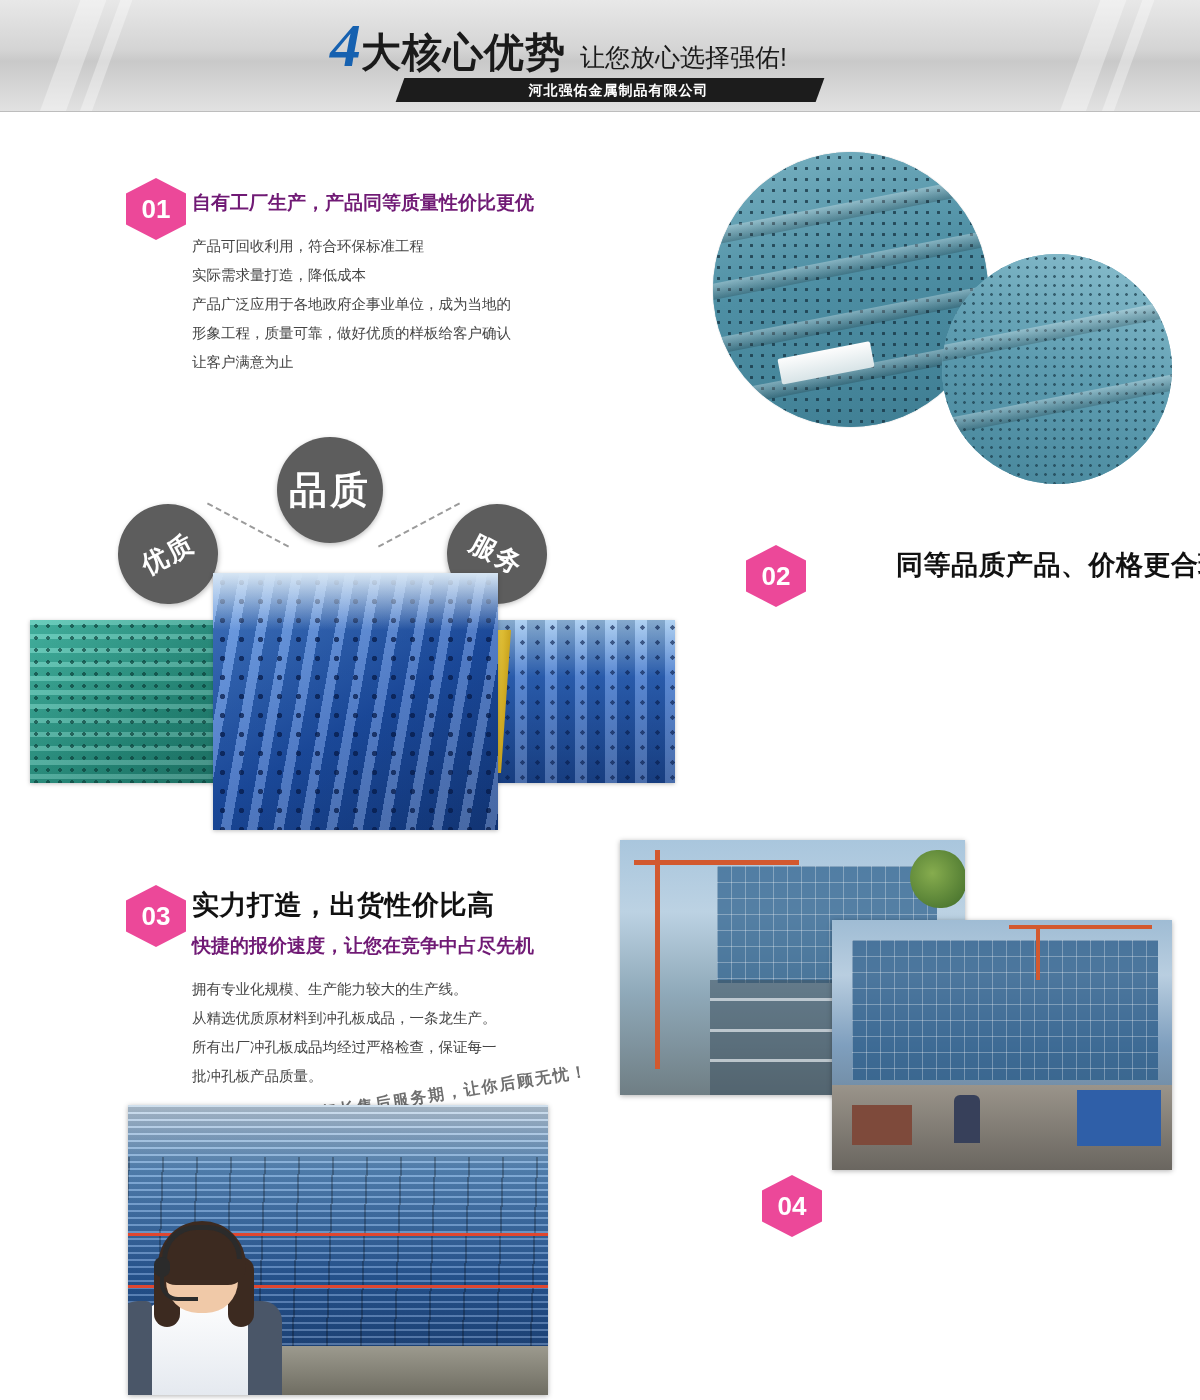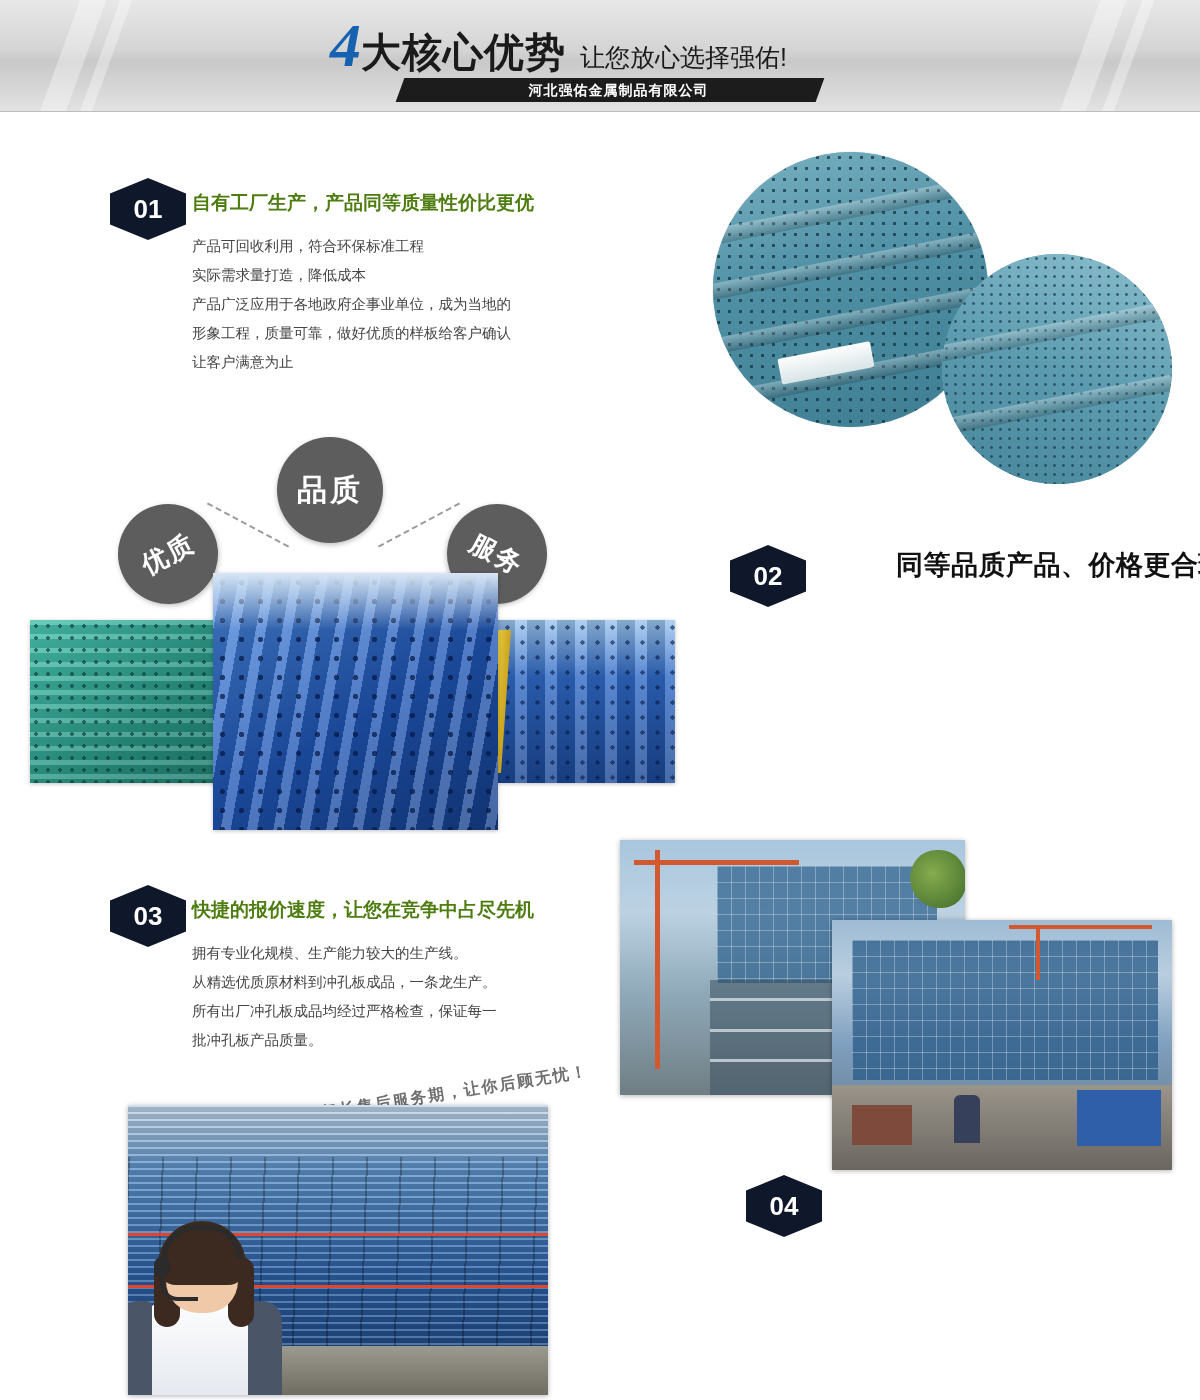--- a/index.html
+++ b/index.html
@@ -83,40 +83,41 @@
   .hdr-stripe {
     position: absolute;
     top: 0;
     height: 112px;
     background: rgba(255,255,255,0.35);
     transform: skewX(-20deg);
   }
 
   
   .badge {
-    width: 76px; height: 62px;
-    background: #0f172a;
+    width: 60px; height: 62px;
+    background: #ec4899;
     color: #fff;
     font-size: 26px;
     font-weight: bold;
     display: flex;
     align-items: center;
     justify-content: center;
     clip-path: polygon(50% 0%, 100% 25%, 100% 75%, 50% 100%, 0% 75%, 0% 25%);
+    margin-left: 16px;
   }
   .blk-title {
     font-size: 27px;
     font-weight: bold;
     color: #111;
     letter-spacing: 0.5px;
   }
   .blk-subtitle {
     font-size: 19px;
     font-weight: bold;
-    color: #4d7c0f;
+    color: #701a75;
     margin-top: 10px;
   }
   .blk-body {
     font-size: 14.5px;
     color: #444;
     line-height: 29px;
     margin-top: 16px;
   }
 
   
@@ -175,21 +176,21 @@
     position: absolute;
     border-radius: 50%;
     background: #5d5d5d;
     color: #fff;
     display: flex;
     align-items: center;
     justify-content: center;
     font-weight: bold;
     box-shadow: 0 2px 5px rgba(0,0,0,0.25);
   }
-  .bub-c { left: 187px; top: 5px; width: 106px; height: 106px; font-size: 30px; letter-spacing: 3px; }
+  .bub-c { left: 187px; top: 5px; width: 106px; height: 106px; font-size: 38px; letter-spacing: 3px; }
   .bub-l { left: 28px; top: 72px; width: 100px; height: 100px; font-size: 26px; transform: rotate(-28deg); letter-spacing: 2px; }
   .bub-r { left: 357px; top: 72px; width: 100px; height: 100px; font-size: 26px; transform: rotate(28deg); letter-spacing: 2px; }
   .dash {
     position: absolute;
     border-top: 2px dashed #9b9b9b;
     height: 0;
   }
   .dash-l { left: 112px; top: 92px; width: 92px; transform: rotate(28deg); }
   .dash-r { left: 283px; top: 92px; width: 92px; transform: rotate(-28deg); }
 
@@ -435,20 +436,21 @@
   <div class="txt">
     <div class="blk-title">同等品质产品、价格更合理</div>
   </div>
 </div>
 
 <div class="sec03">
   <div class="badge-wrap">
     <div class="badge">03</div>
   </div>
   <div class="txt">
+    <div class="blk-title">实力打造，出货性价比高</div>
     <div class="blk-subtitle">快捷的报价速度，让您在竞争中占尽先机</div>
     <div class="blk-body" style="white-space:pre-line">拥有专业化规模、生产能力较大的生产线。
 从精选优质原材料到冲孔板成品，一条龙生产。
 所有出厂冲孔板成品均经过严格检查，保证每一
 批冲孔板产品质量。</div>
   </div>
 
   <div class="site-photo site-a">
     <div class="constr-a">
       <div class="glassgrid" style="left:28%;top:10%;width:64%;height:46%;background-color:rgba(45,95,140,0.72);"></div>

